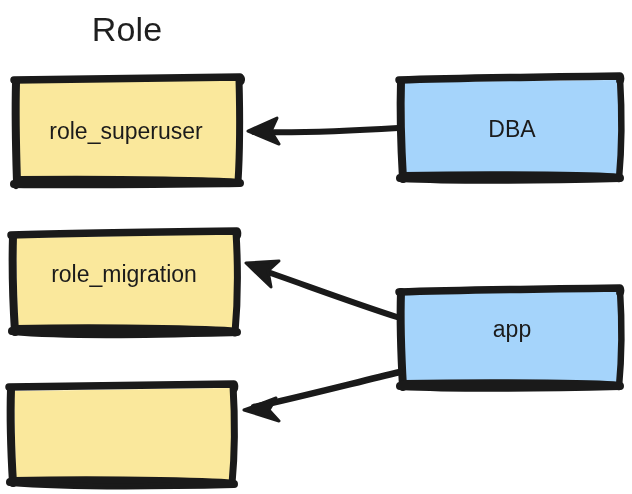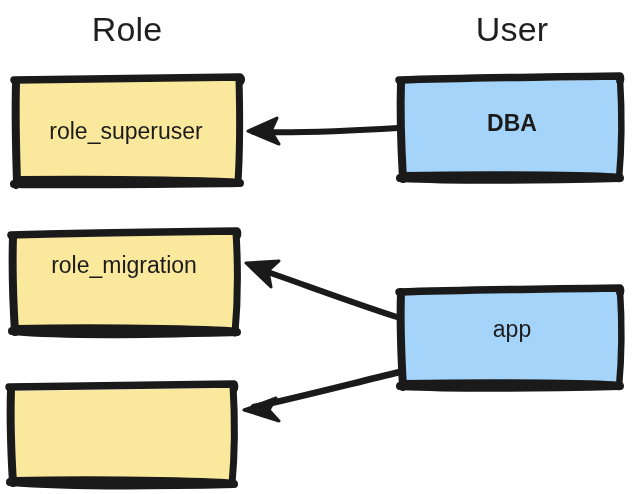--- a/index.html
+++ b/index.html
@@ -46,23 +46,23 @@
   .node-label {
     position: absolute;
     font-size: 23px;
     color: #1b1b1b;
     white-space: nowrap;
     text-align: center;
     transform: translate(-50%, -50%);
     pointer-events: none;
   }
   #label-role-superuser { left: 126px; top: 131px; }
-  #label-role-migration { left: 124px; top: 265px; }
+  #label-role-migration { left: 124px; top: 274px; }
   #label-role-rw        { left: 122px; top: 437px; }
-  #label-dba            { left: 512px; top: 123px; font-weight: bold; }
+  #label-dba            { left: 512px; top: 129px; }
   #label-app            { left: 512px; top: 329px; }
 </style>
 </head>
 <body>
 
 <div id="diagram-root">
 
   <svg id="diagram-svg" viewBox="0 0 632 494" xmlns="http://www.w3.org/2000/svg">
 
     <g>
@@ -117,20 +117,19 @@
       <path d="M246,263 L279,261 L268,271 L271,287 Z" fill="#1a1a1a" stroke="#1a1a1a" stroke-width="3" stroke-linejoin="round"></path>
     </g>
 
     <g>
       <path d="M400,372 C350,384 300,397 254,407" fill="none" stroke="#1a1a1a" stroke-width="6.5" stroke-linecap="round"></path>
       <path d="M244,410 L276,398 L269,410 L279,421 Z" fill="#1a1a1a" stroke="#1a1a1a" stroke-width="3" stroke-linejoin="round"></path>
     </g>
   </svg>
 
   <div class="col-header" id="header-role">Role</div>
-  <div class="col-header" id="header-user">User</div>
 
   <div class="node-label" id="label-role-superuser">role_superuser</div>
   <div class="node-label" id="label-role-migration">role_migration</div>
   <div class="node-label" id="label-dba">DBA</div>
   <div class="node-label" id="label-app">app</div>
 
 </div>
 
 </body></html>

